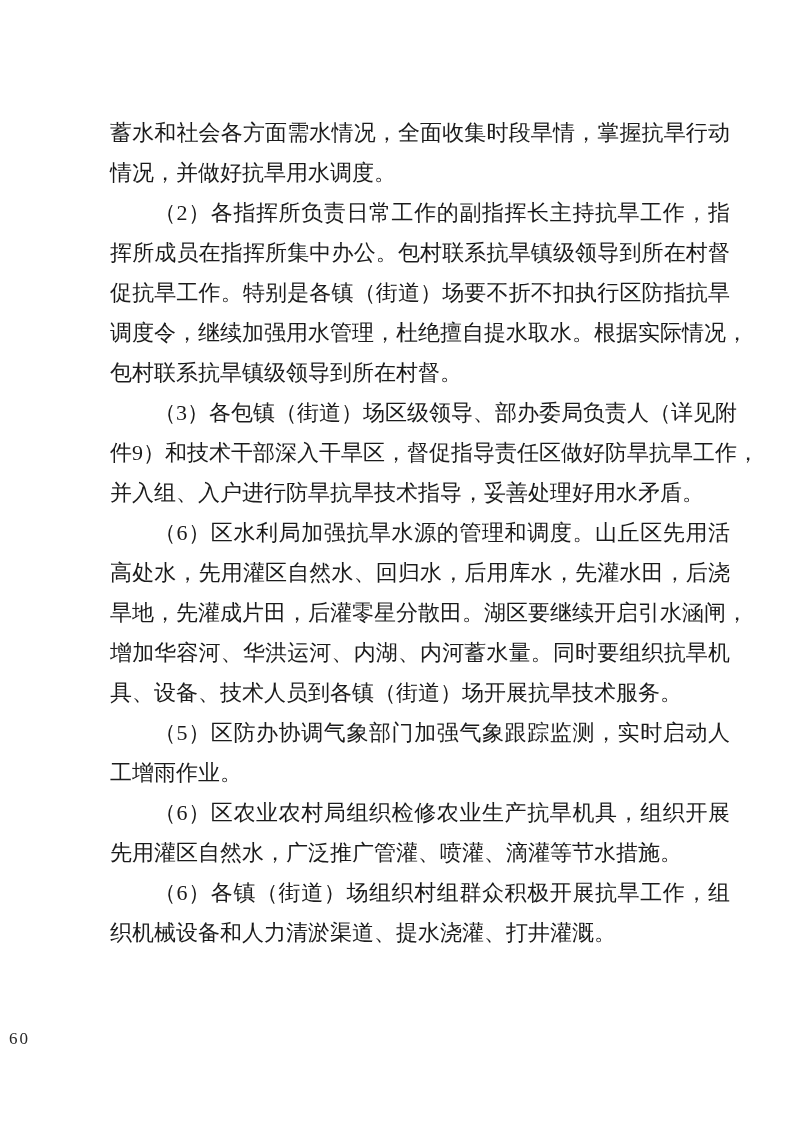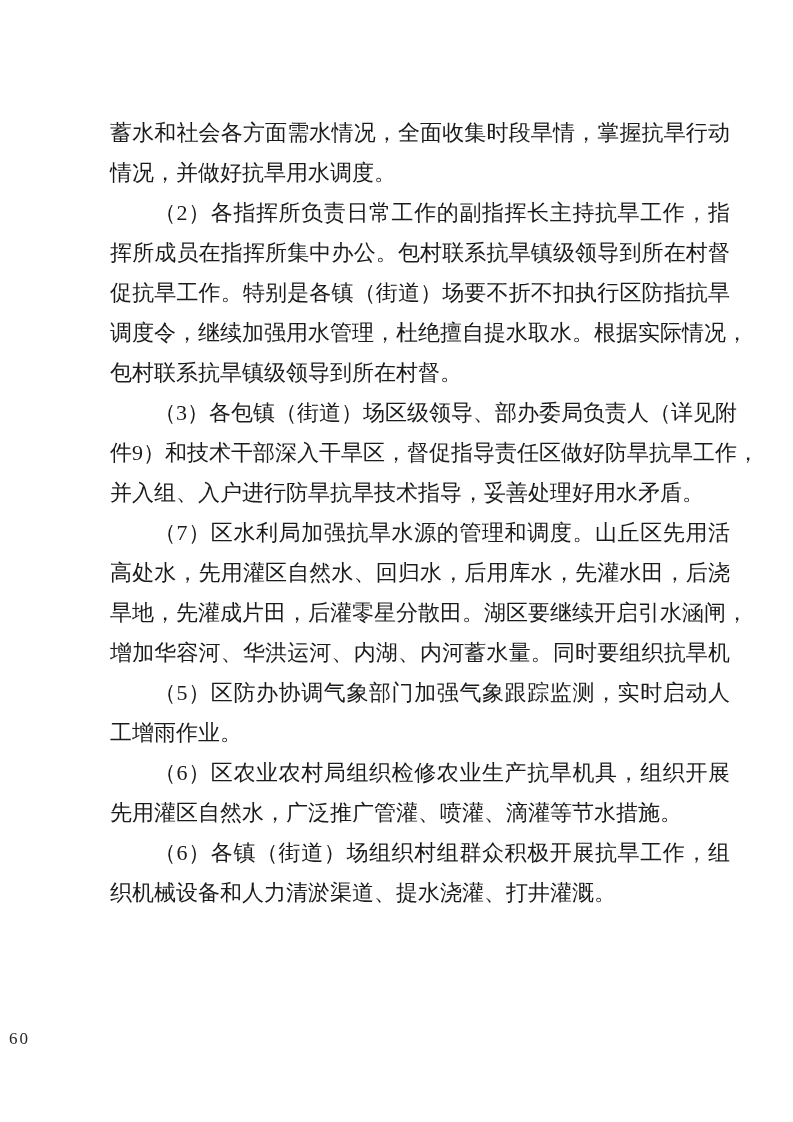--- a/index.html
+++ b/index.html
@@ -76,24 +76,25 @@
         <div class="line">促抗旱工作。特别是各镇（街道）场要不折不扣执行区防指抗旱</div>
         <div class="line">调度令，继续加强用水管理，杜绝擅自提水取水。根据实际情况，</div>
         <div class="line para-last">包村联系抗旱镇级领导到所在村督。</div>
       </div>
       <div class="paragraph">
         <div class="line first-indent">（3）各包镇（街道）场区级领导、部办委局负责人（详见附</div>
         <div class="line">件9）和技术干部深入干旱区，督促指导责任区做好防旱抗旱工作，</div>
         <div class="line para-last">并入组、入户进行防旱抗旱技术指导，妥善处理好用水矛盾。</div>
       </div>
       <div class="paragraph">
-        <div class="line first-indent">（7）区水利局加强抗旱水源的管理和调度。山丘区先用活</div>
+        <div class="line first-indent">（6）区水利局加强抗旱水源的管理和调度。山丘区先用活</div>
         <div class="line">高处水，先用灌区自然水、回归水，后用库水，先灌水田，后浇</div>
         <div class="line">旱地，先灌成片田，后灌零星分散田。湖区要继续开启引水涵闸，</div>
         <div class="line">增加华容河、华洪运河、内湖、内河蓄水量。同时要组织抗旱机</div>
+        <div class="line para-last">具、设备、技术人员到各镇（街道）场开展抗旱技术服务。</div>
       </div>
       <div class="paragraph">
         <div class="line first-indent">（5）区防办协调气象部门加强气象跟踪监测，实时启动人</div>
         <div class="line para-last">工增雨作业。</div>
       </div>
       <div class="paragraph">
         <div class="line first-indent">（6）区农业农村局组织检修农业生产抗旱机具，组织开展</div>
         <div class="line para-last">先用灌区自然水，广泛推广管灌、喷灌、滴灌等节水措施。</div>
       </div>
       <div class="paragraph">

